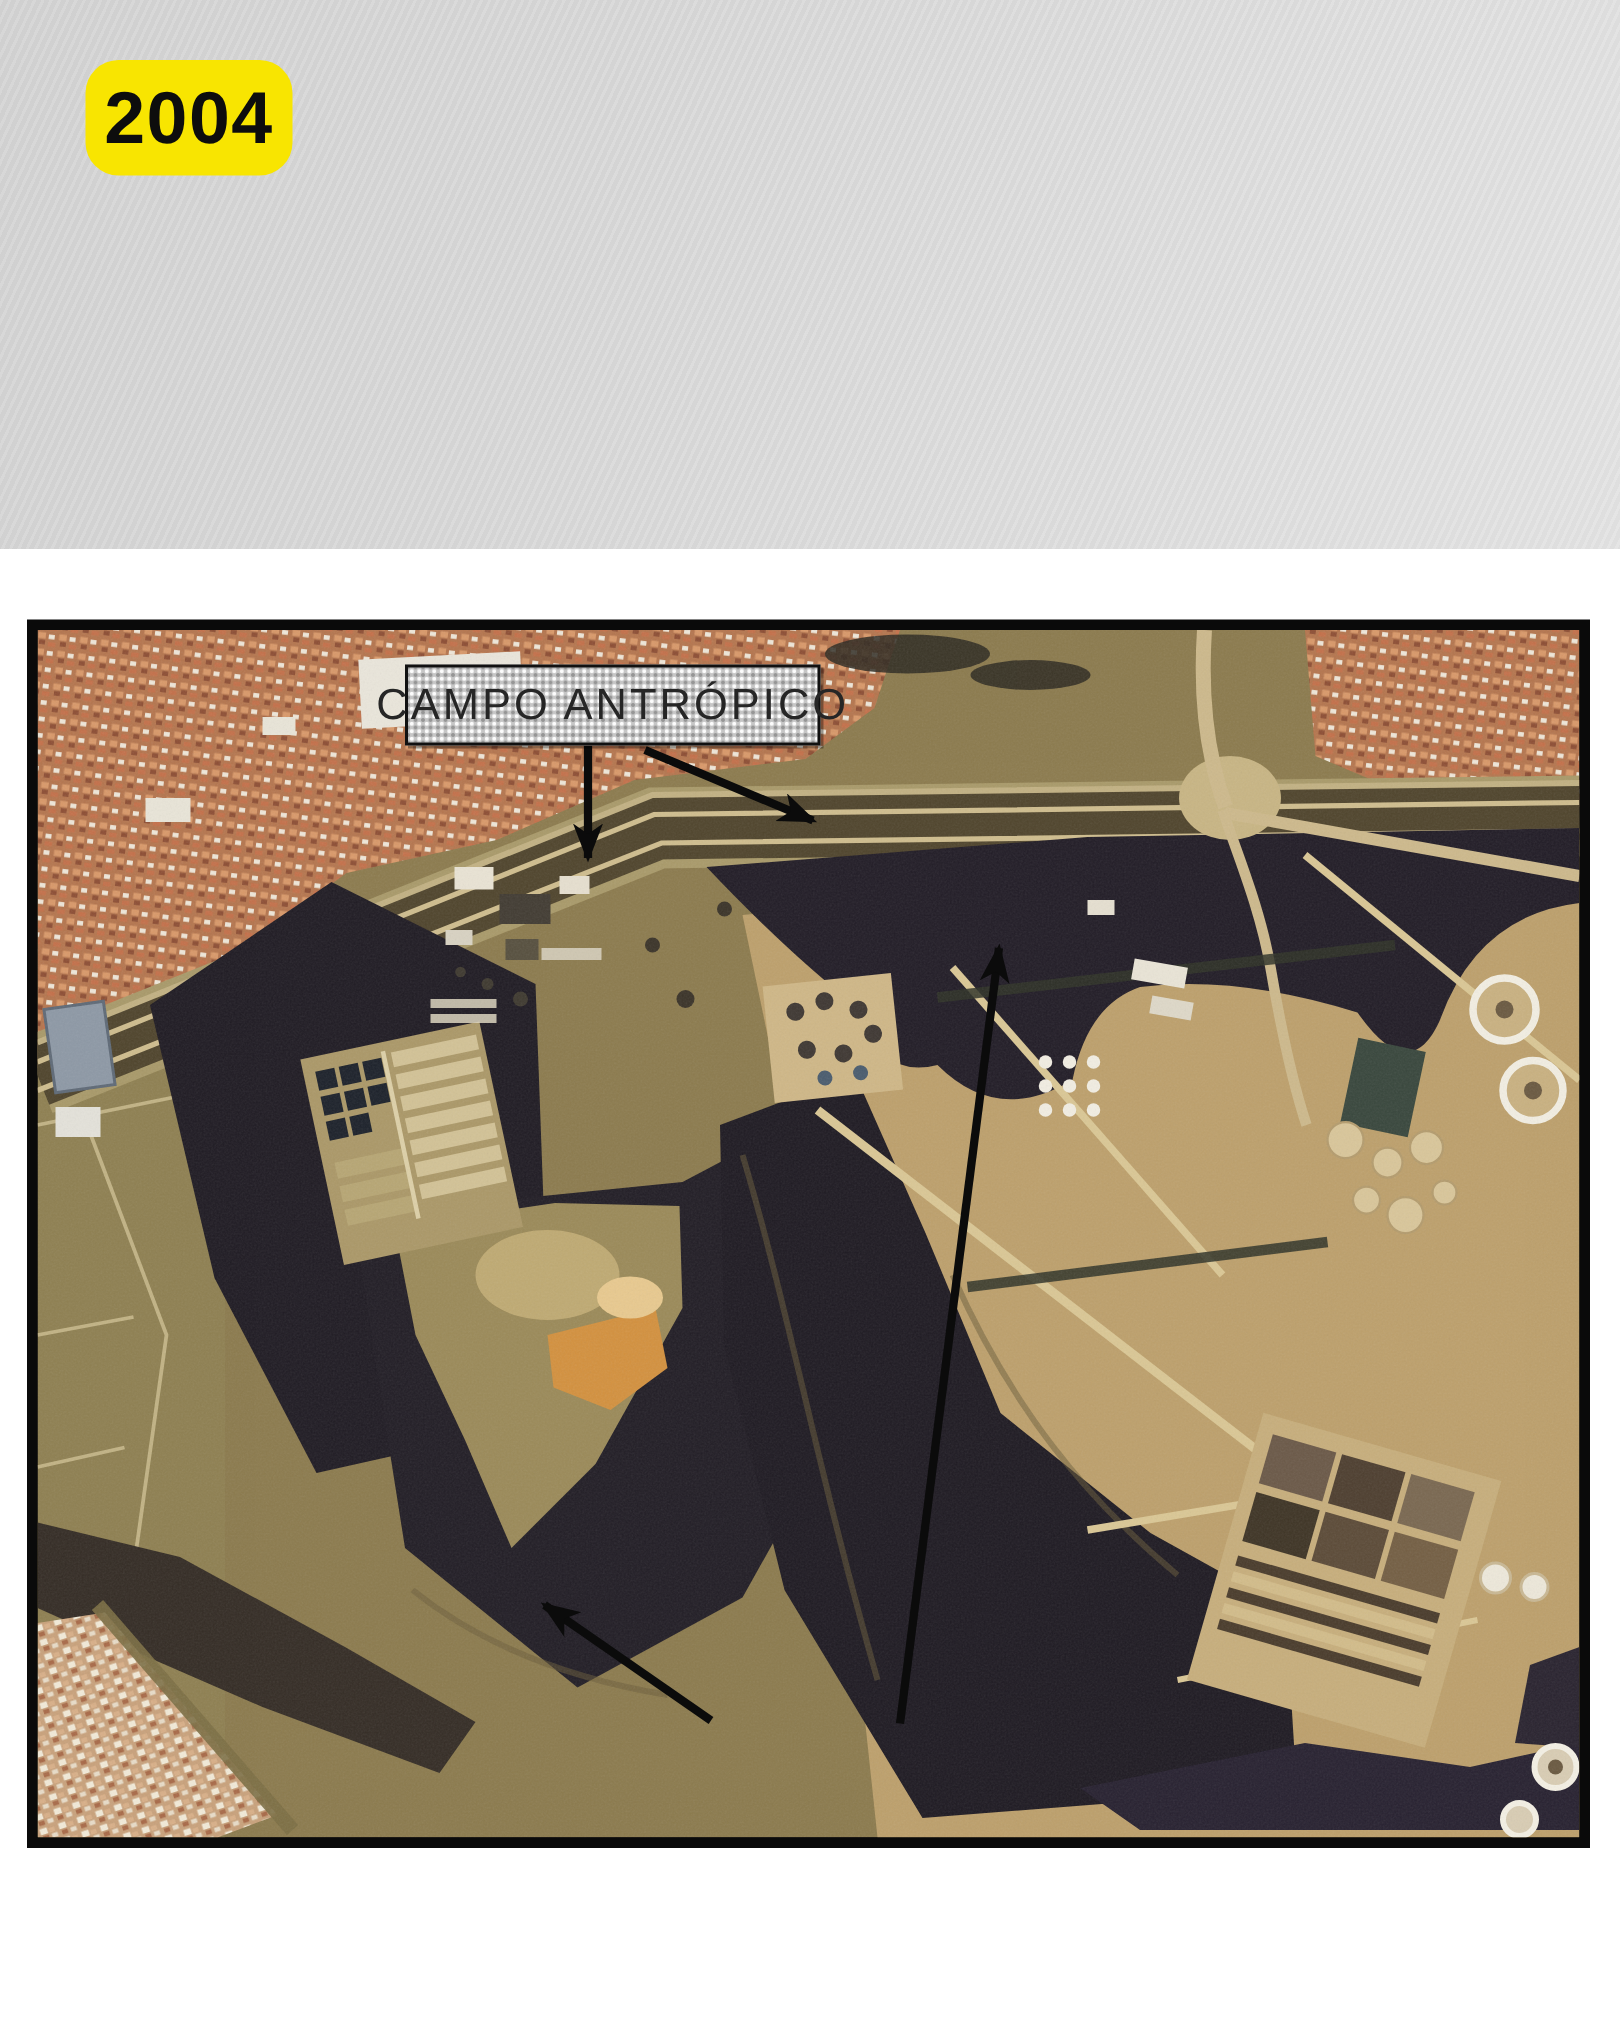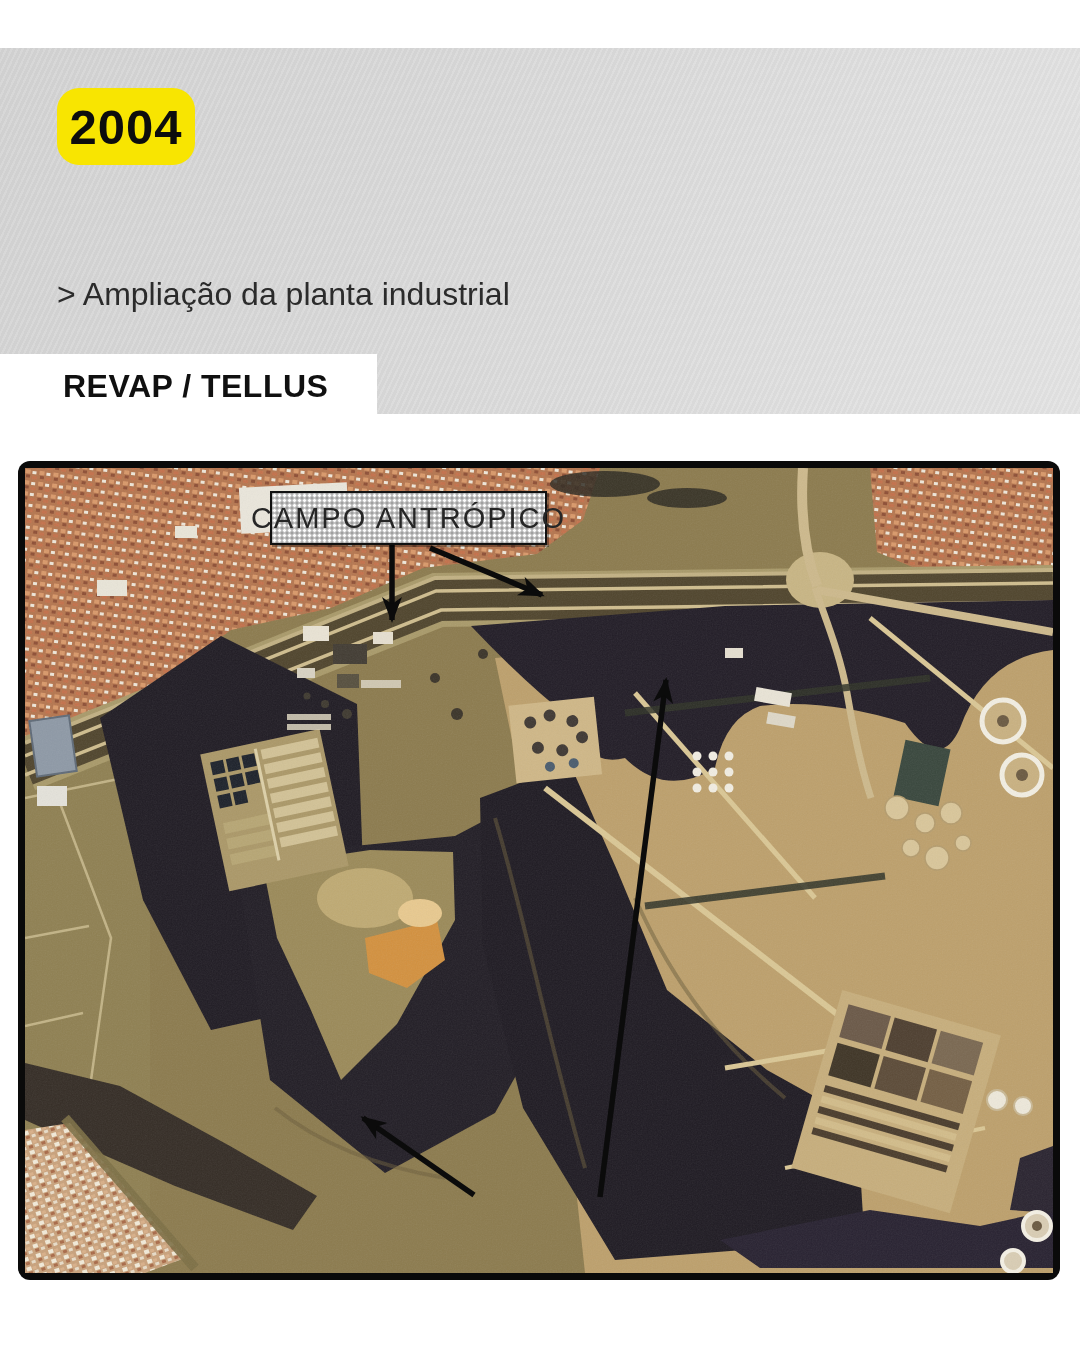--- a/index.html
+++ b/index.html
@@ -1,35 +1,35 @@
 <!DOCTYPE html>
 <html><head>
 <meta charset="utf-8">
 <style>
   html,body{margin:0;padding:0;width:1080px;height:1350px;background:#ffffff;
     font-family:"Liberation Sans", sans-serif;position:relative;overflow:hidden;}
-  .slide{position:absolute;inset:0;width:1080px;height:1046px;margin-top:48px;}
+  .slide{position:absolute;inset:0;width:1080px;height:1046px;}
 
   
   .header-band{position:absolute;left:0;top:0;width:1080px;height:366px;
     background:linear-gradient(112deg,#d5d5d5 0%,#d9d9d9 35%,#dedede 65%,#e4e4e4 100%);}
   .header-band::after{content:"";position:absolute;inset:0;
     background:repeating-linear-gradient(115deg,rgba(255,255,255,.05) 0 2px,rgba(0,0,0,.025) 2px 5px);}
   .year-badge{position:absolute;left:57px;top:40px;width:138px;height:77px;border-radius:22px;
     background:#f8e501;display:flex;align-items:center;justify-content:center;
     font-size:49px;font-weight:bold;color:#0d0d0d;letter-spacing:1px;}
   .slide-title{position:absolute;left:57px;top:163px;margin:0;font-size:33px;font-weight:bold;color:#161616;}
   .slide-subtitle{position:absolute;left:57px;top:228px;font-size:32px;font-weight:normal;color:#2b2b2b;}
   .source-tab{position:absolute;left:0;top:306px;width:377px;height:64px;background:#ffffff;
     display:flex;align-items:center;padding-left:63px;box-sizing:border-box;
     font-size:32px;font-weight:bold;color:#101010;letter-spacing:.5px;}
 
   
   .photo-frame{position:absolute;left:18px;top:413px;width:1042px;height:819px;margin:0;
-    background:#0a0a0a;padding:7px;box-sizing:border-box;border-radius:12px;}
+    background:#0a0a0a;padding:7px;box-sizing:border-box;}
   .photo{position:relative;width:1028px;height:805px;overflow:hidden;}
   .photo svg{position:absolute;left:0;top:0;}
 
   .map-label{position:absolute;border:2px solid #111111;box-sizing:border-box;
     background-color:#c6c6c6;
     background-image:radial-gradient(circle,rgba(255,255,255,.95) 1.1px,rgba(255,255,255,0) 1.6px),
                      radial-gradient(circle,rgba(110,110,110,.55) 1px,rgba(110,110,110,0) 1.5px);
     background-size:5px 5px,5px 5px;background-position:0 0,2.5px 2.5px;
     display:flex;align-items:center;justify-content:center;
     color:#2b2b2b;letter-spacing:2px;white-space:nowrap;
@@ -42,25 +42,21 @@
 <body>
 
 <div class="slide">
 
   <div class="header-band"></div>
 
   <div class="year-badge">
     <span>2004</span>
   </div>
 
-  <div class="slide-subtitle">&gt; Ampliação da planta industrial</div>
-
-  <div class="source-tab">
-    <span>REVAP / TELLUS</span>
-  </div>
+
 
   <figure class="photo-frame">
     <div class="photo">
 
       <svg width="1028" height="805" viewBox="0 0 1028 805">
         <defs>
           <pattern id="urb" width="14" height="11" patternUnits="userSpaceOnUse" patternTransform="rotate(7)">
             <rect width="14" height="11" fill="#b5764f"></rect>
             <rect x="1" y="1" width="5" height="4" fill="#d9996a"></rect>
             <rect x="8" y="2" width="4" height="3" fill="#efe7d9"></rect>

